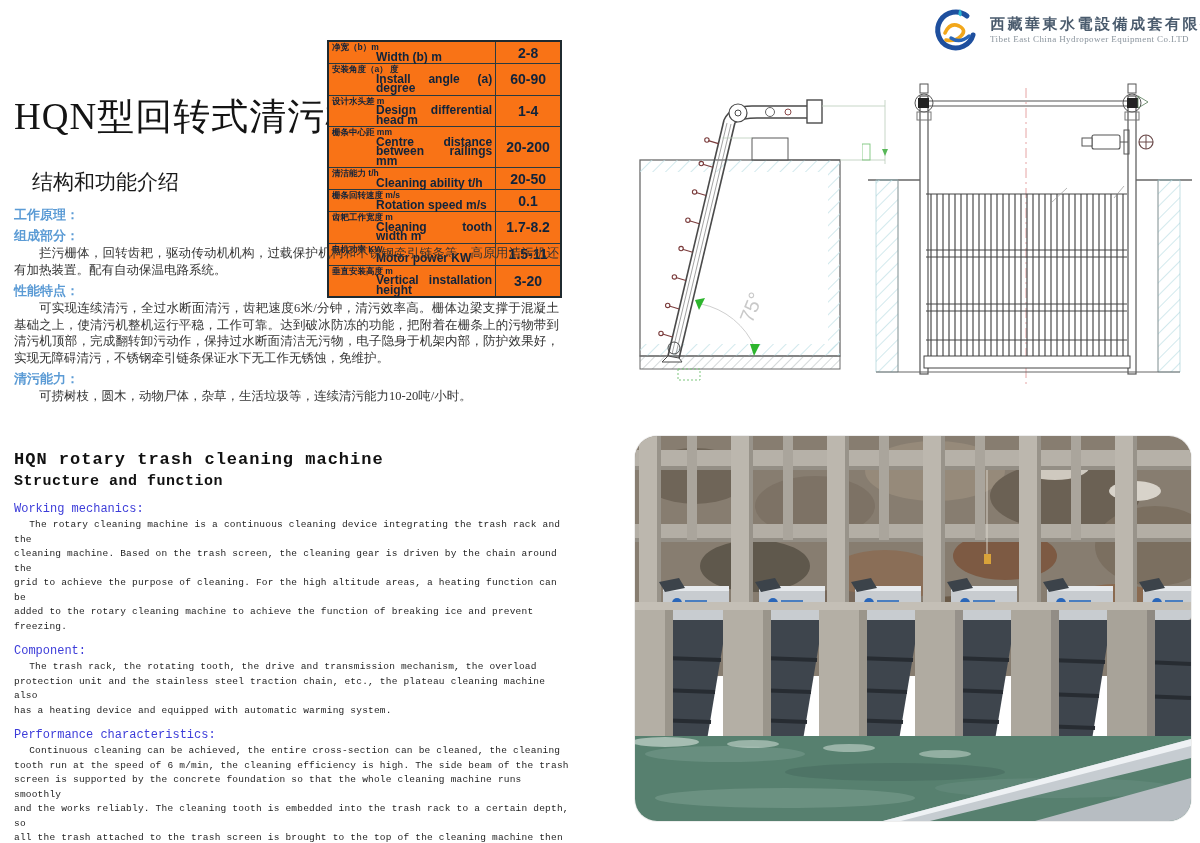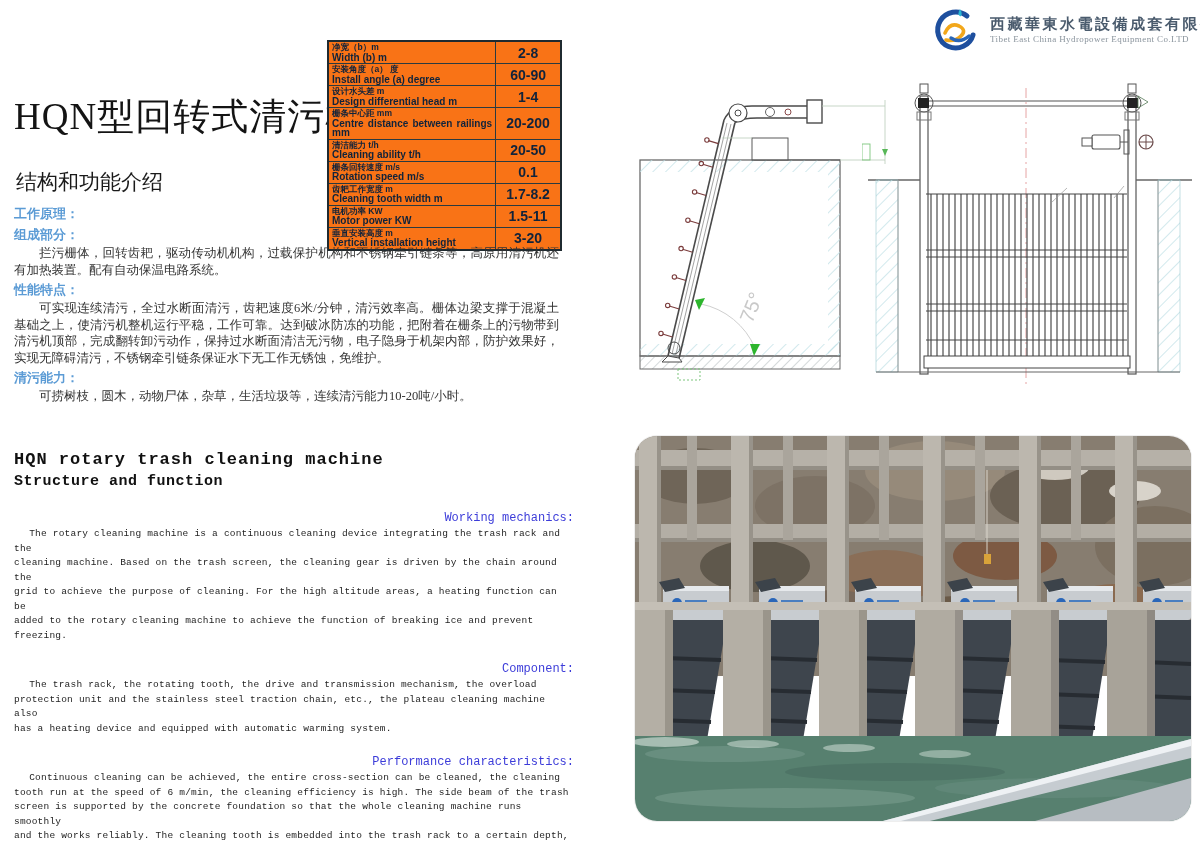--- a/index.html
+++ b/index.html
@@ -12,45 +12,45 @@
   .logo-divider{width:1px;height:38px;background:#33506e;margin:0 8px 0 4px;}
   .logo-text{display:flex;flex-direction:column;justify-content:center;}
   .logo-cn{font-family:"Liberation Serif","DejaVu Serif",serif;font-weight:bold;color:#4a5b6d;
            font-size:15px;letter-spacing:2.5px;line-height:18px;white-space:nowrap;}
   .logo-en{font-family:"Liberation Serif","DejaVu Serif",serif;color:#8a949d;font-size:9px;
            letter-spacing:.4px;line-height:12px;white-space:nowrap;}
 
   
   .cn-title{position:absolute;left:14px;top:92px;font-family:"Liberation Serif","DejaVu Serif",serif;
             font-size:37px;color:#141414;letter-spacing:1px;}
-  .cn-subtitle{position:absolute;left:16px;top:168px;font-family:"Liberation Serif","DejaVu Serif",serif;
+  .cn-subtitle{position:absolute;left:32px;top:168px;font-family:"Liberation Serif","DejaVu Serif",serif;
             font-size:21px;color:#1a1a1a;}
 
   
   .spec{position:absolute;left:327px;top:40px;width:235px;border-collapse:collapse;
         background:#f97316;border:2px solid #1f2a30;}
   .spec td{border:1px solid #2b3a40;padding:1px 3px;vertical-align:middle;}
   .spec .lbl{width:140px;}
   .spec .lbl .cn{font-size:8.5px;font-weight:bold;color:#10233b;line-height:9.5px;}
-  .spec .lbl .en{font-size:10px;font-weight:bold;color:#10233b;line-height:9.5px;text-align:justify;}
+  .spec .lbl .en{font-size:12px;font-weight:bold;color:#10233b;line-height:9.5px;text-align:justify;margin-left:44px;}
   .spec .val{width:50px;text-align:center;font-size:14px;font-weight:bold;color:#10233b;}
 
   
   .cn-sections{position:absolute;left:14px;top:202px;width:545px;}
-  .cn-h{font-family:Liberation Mono, monospace;font-weight:bold;color:#5b9bd5;
+  .cn-h{font-family:Liberation Serif, serif;font-weight:bold;color:#5b9bd5;
         font-size:13px;line-height:16px;margin-top:5px;}
   .cn-p{font-family:"Liberation Serif","DejaVu Serif",serif;color:#333;font-size:12.5px;
         line-height:16.5px;text-indent:2em;text-align:justify;margin:1px 0 0 0;}
 
   
   .en-block{position:absolute;left:14px;top:448px;width:560px;
             font-family:"Liberation Mono","DejaVu Sans Mono",monospace;}
   .en-title{font-size:17px;font-weight:bold;color:#111;letter-spacing:1px;line-height:23px;}
   .en-subtitle{font-size:15px;font-weight:bold;color:#111;letter-spacing:.5px;line-height:21px;}
-  .en-h{font-size:12px;color:#3c3cd9;line-height:17px;margin-top:18px;text-align:right;}
+  .en-h{font-size:12px;color:#3c3cd9;line-height:17px;margin-top:9px;}
   .en-p{font-size:9.5px;color:#1e1e1e;line-height:14.5px;white-space:pre-line;text-indent:1.6em;
         margin:0;letter-spacing:.2px;}
 
   
   .draw-side{position:absolute;left:602px;top:82px;}
   .draw-front{position:absolute;left:862px;top:82px;}
   .photo{position:absolute;left:635px;top:436px;width:556px;height:385px;border-radius:22px;
          overflow:hidden;box-shadow:0 0 0 1px #eee;}
 </style>
 </head>

